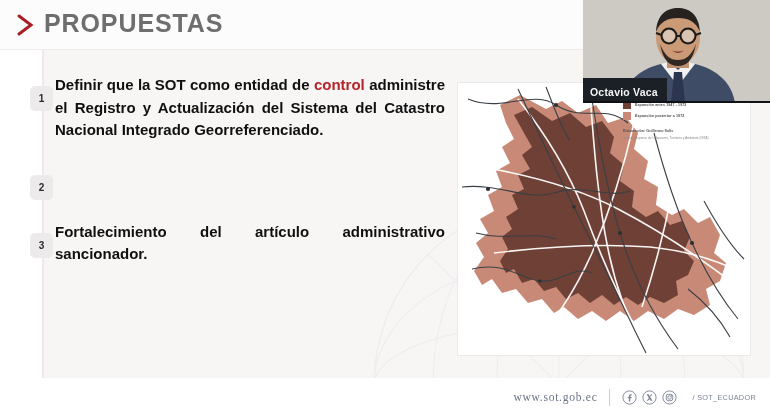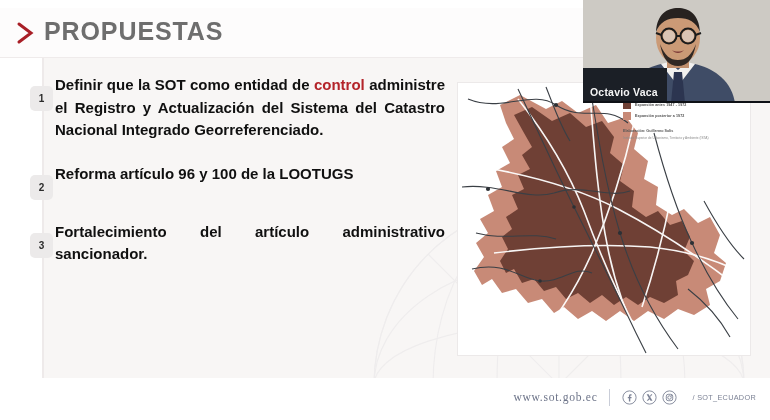--- a/index.html
+++ b/index.html
@@ -38,21 +38,21 @@
     top: 120px;
     width: 430px;
     height: 430px;
     opacity: 0.5;
     pointer-events: none;
   }
 
   
   #header {
     position: absolute;
-    left: 0; top: 8px;
+    left: 0; top: 0;
     width: 770px;
     height: 50px;
     background: #fdfcfc;
   }
   #header-rule {
     position: absolute;
     left: 0; top: 49px;
     width: 770px; height: 1px;
     background: #efebeb;
   }
@@ -179,21 +179,21 @@
   }
   #video-bg {
     position: absolute;
     left: 0; top: 0;
     width: 187px; height: 103px;
   }
   #participant-name {
     position: absolute;
     left: 0;
     bottom: 0;
-    padding: 18px 9px 3px 7px;
+    padding: 8px 9px 3px 7px;
     background: #1b1f26;
     color: #f4f4f4;
     font-size: 10.5px;
     font-weight: bold;
     font-family: "Liberation Sans", sans-serif;
     letter-spacing: 0.2px;
   }
 
   
   #footer {
@@ -268,21 +268,20 @@
 
   <div id="proposal-list">
 
     <div class="proposal-row">
       <div class="proposal-badge">1</div>
       <div class="proposal-text"><span>Definir que la SOT como entidad de </span><span class="hl">control</span><span> administre el Registro y Actualización del Sistema del Catastro Nacional Integrado Georreferenciado.</span></div>
     </div>
 
     <div class="proposal-row">
       <div class="proposal-badge">2</div>
-      <div class="proposal-text"><span>Reforma artículo 96 y 100 de la LOOTUGS</span></div>
     </div>
 
     <div class="proposal-row">
       <div class="proposal-badge">3</div>
       <div class="proposal-text"><span>Fortalecimiento del artículo administrativo sancionador.</span></div>
     </div>
 
   </div>
 
   <div id="map-figure">

